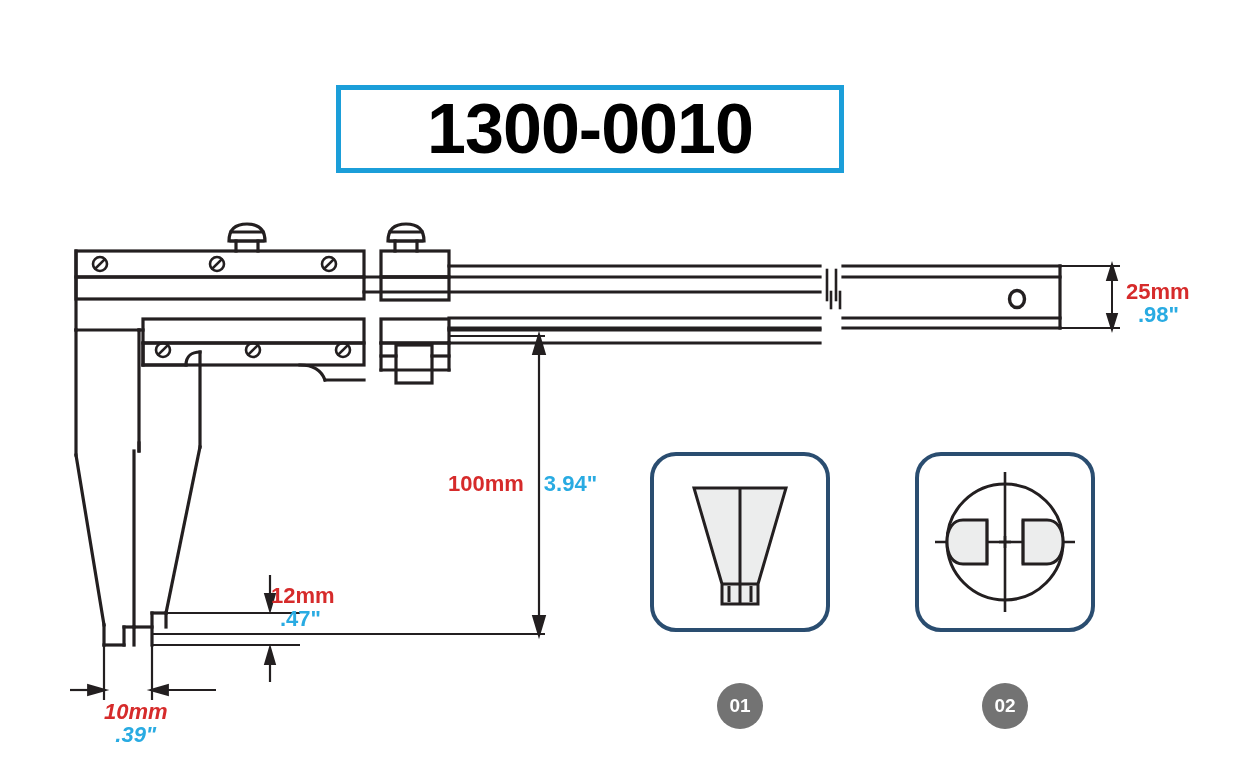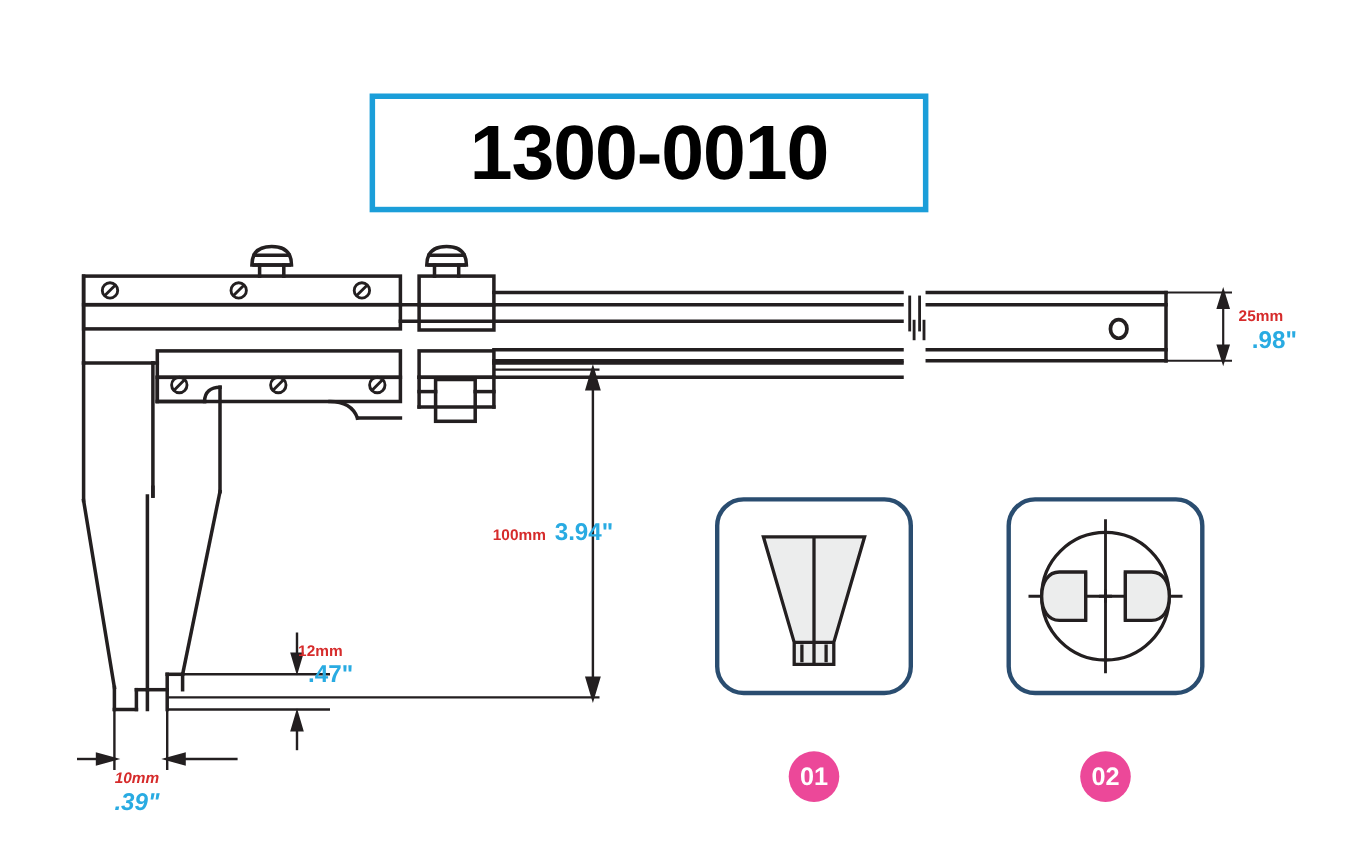--- a/index.html
+++ b/index.html
@@ -21,21 +21,21 @@
     width: 1239px;
     height: 782px;
   }
 
   
   .title-plate {
     position: absolute;
     left: 336px;
     top: 85px;
     width: 508px;
-    height: 108px;
+    height: 88px;
     box-sizing: border-box;
     border: 5px solid #1b9ed9;
     background: #ffffff;
     display: flex;
     align-items: center;
     justify-content: center;
   }
   .title-text {
     font-family: "Liberation Sans", sans-serif;
     font-weight: bold;
@@ -49,34 +49,34 @@
   
   .dim {
     position: absolute;
     font-family: "Liberation Sans", sans-serif;
     font-weight: bold;
     line-height: 1.05;
     white-space: nowrap;
   }
   .dim .mm {
     color: #d62b2b;
-    font-size: 14px;
+    font-size: 22px;
     font-weight: bold;
   }
   .dim .inch {
     color: #29abe2;
     font-size: 22px;
     font-weight: bold;
   }
 
   #dim-25 { left: 1126px; top: 280px; text-align: left; }
   #dim-25 .inch { display: block; padding-left: 12px; }
 
   #dim-100 { left: 448px; top: 472px; }
-  #dim-100 .mm { margin-right: 8px; }
+  #dim-100 .mm { margin-right: 20px; }
 
   #dim-12 { left: 271px; top: 584px; text-align: left; }
   #dim-12 .inch { display: block; padding-left: 9px; }
 
   #dim-10 { left: 104px; top: 700px; text-align: center; font-style: italic; }
   #dim-10 .inch { display: block; }
 
   
   .detail-box {
     position: absolute;
@@ -88,25 +88,25 @@
   #detail-box-01 { left: 650px; top: 452px; width: 180px; height: 180px; }
   #detail-box-02 { left: 915px; top: 452px; width: 180px; height: 180px; }
 
   .detail-svg { position: absolute; left: 0; top: 0; }
 
   .badge {
     position: absolute;
     width: 46px;
     height: 46px;
     border-radius: 50%;
-    background: #ec4899;
+    background: #737373;
     color: #ffffff;
     font-family: "Liberation Sans", sans-serif;
     font-weight: bold;
-    font-size: 23px;
+    font-size: 19px;
     display: flex;
     align-items: center;
     justify-content: center;
   }
   #badge-01 { left: 717px; top: 683px; }
   #badge-02 { left: 982px; top: 683px; }
 </style>
 </head>
 <body>
 

